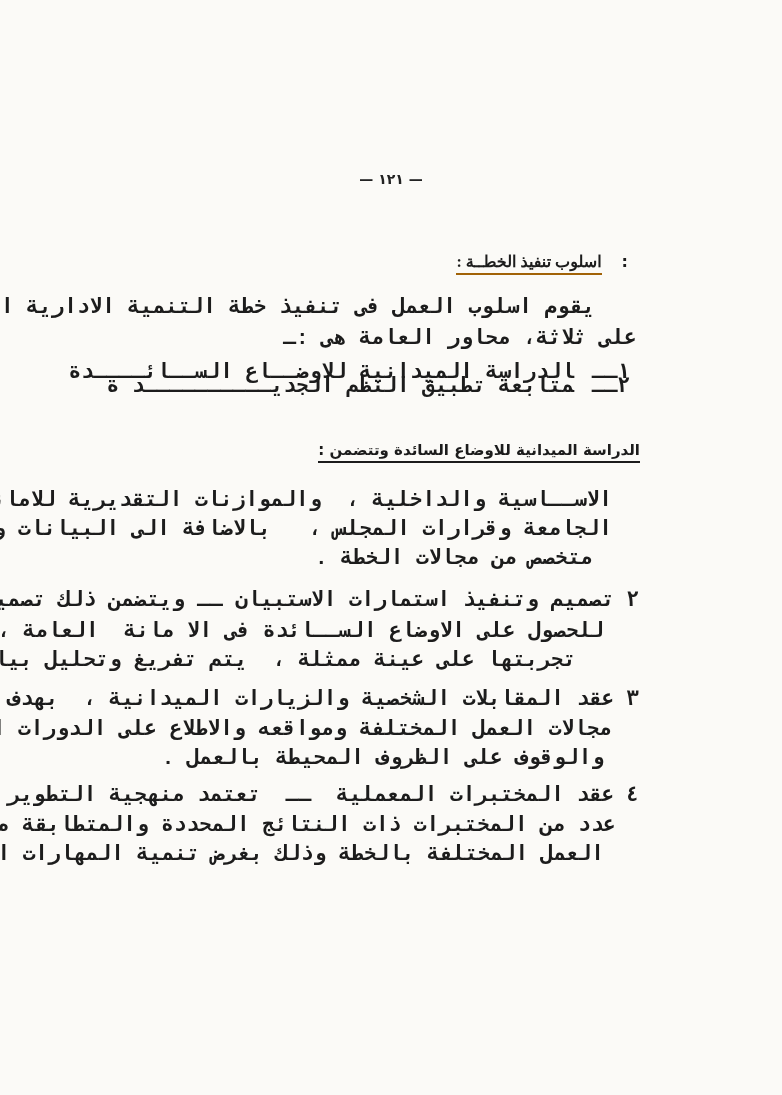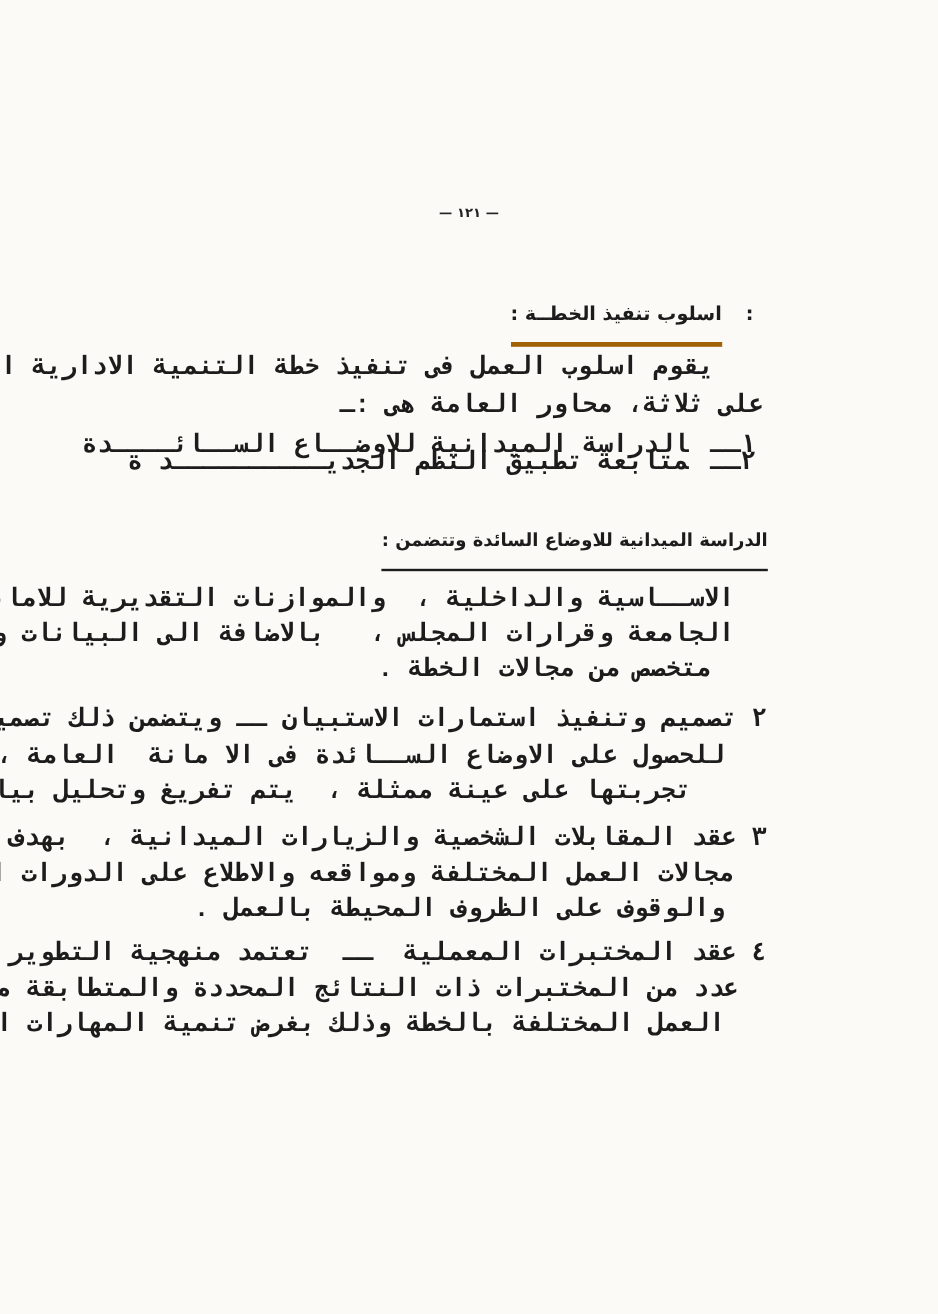--- a/index.html
+++ b/index.html
@@ -9,49 +9,50 @@
     background:#fbfaf7;
     font-family:"DejaVu Sans", sans-serif;
     font-weight:700;
     color:#1c1c1c;
     direction:rtl;
     overflow:hidden;
   }
   .pageno{
     position:absolute;top:171px;left:0;right:0;
     text-align:center;
-    font-size:11px;
+    font-size:14px;
     letter-spacing:2px;
     color:#222;
   }
   .heading{
     position:absolute;top:252px;right:154px;
     font-size:16px;
     white-space:pre;
   }
   .heading .marker{padding-left:20px;}
   .heading .title{
-    border-bottom:4px solid #a16207;
-    padding-bottom:14px;
+    border-bottom:2px solid #a16207;
+    padding-bottom:3px;
+    font-family:Liberation Serif, serif;
   }
   .ln{
     position:absolute;
     white-space:pre;
     font-size:21px;
     direction:rtl;
     line-height:22px;
     font-family:Liberation Mono, monospace;
   }
   .num{padding-left:12px;}
   .axis-num{padding-left:18px;}
   .subheading{
     position:absolute;top:441px;right:142px;
     font-size:15px;
     border-bottom:2px solid #1c1c1c;
-    padding-bottom:15px;
+    padding-bottom:2px;
     white-space:pre;
   }
 </style>
 </head>
 <body>
 
 <div class="page">
 
   <div class="pageno">— ١٢١ —</div>
 

